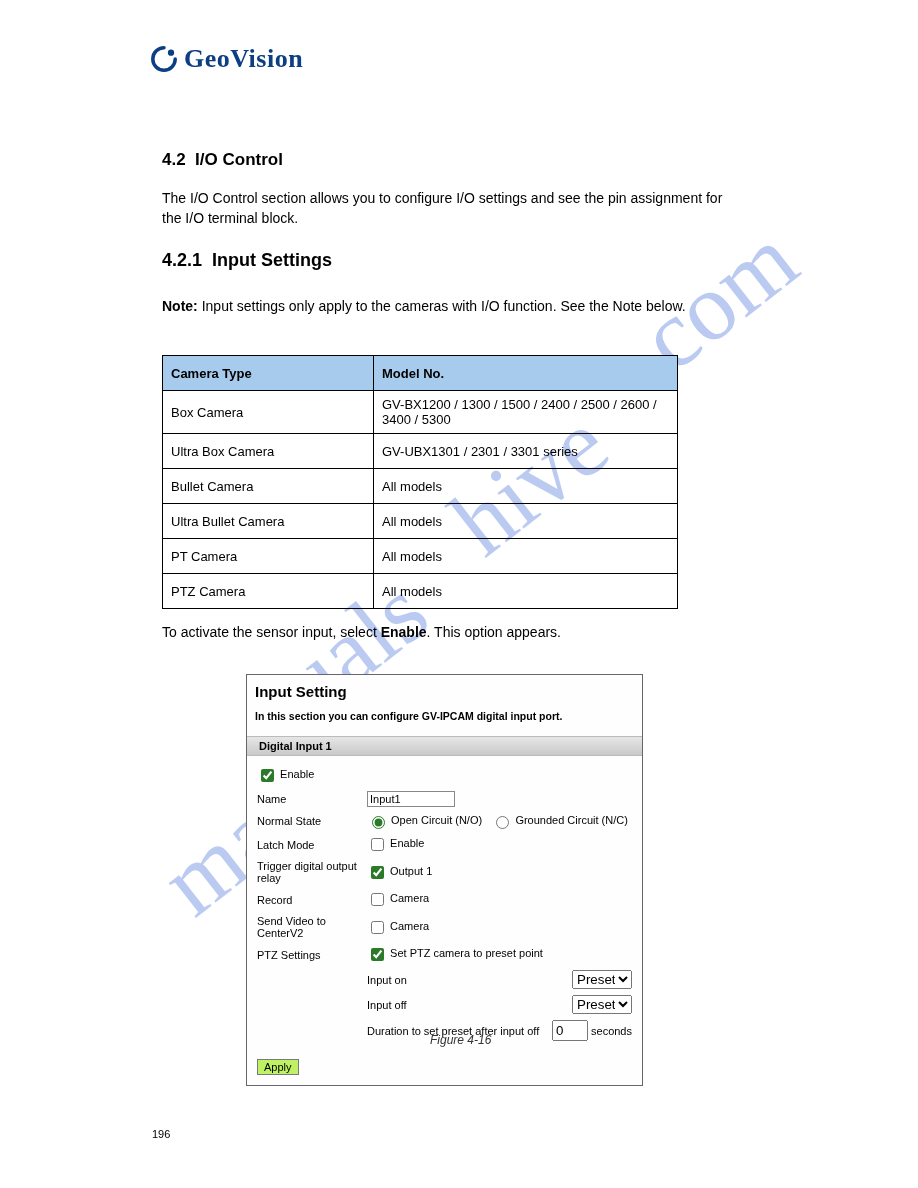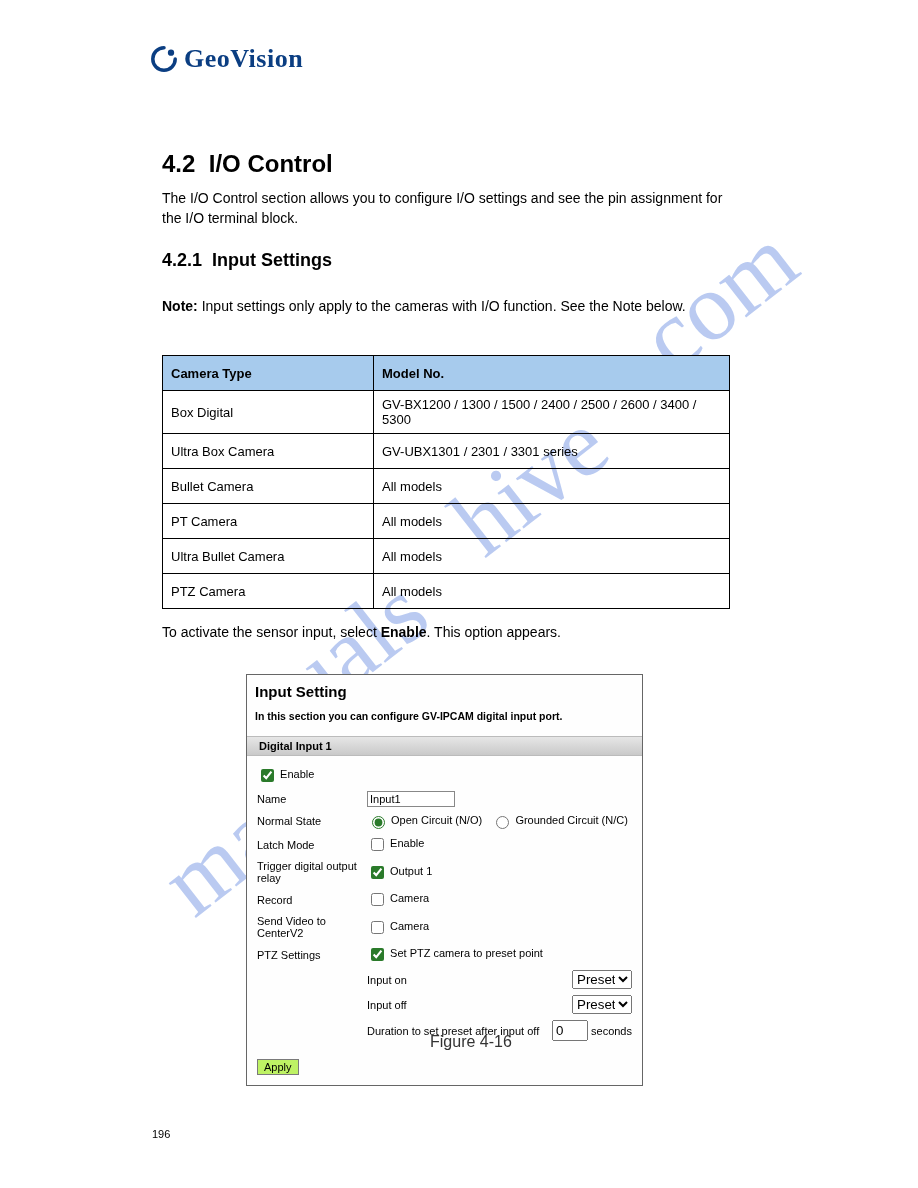--- a/index.html
+++ b/index.html
@@ -44,52 +44,53 @@
     font-size: 96px;
     color: #3b6bd8;
     opacity: 0.35;
     pointer-events: none;
     user-select: none;
     transform-origin: left top;
   }
 
   .section-title {
     position: absolute;
-    font-size: 24px;
+    font-size: 17px;
     font-weight: bold;
     color: #000;
   }
   .body-text {
     position: absolute;
     font-size: 14px;
     color: #000;
     line-height: 1.45;
   }
 
   .tbl {
     position: absolute;
     border-collapse: collapse;
-    width: 568px;
+    width: 516px;
   }
   .tbl th, .tbl td {
     border: 1px solid #000;
     padding: 6px 8px;
     font-size: 13px;
     text-align: left;
     vertical-align: middle;
     height: 22px;
   }
   .tbl th {
     background: #a7cbed;
     font-weight: bold;
   }
   .tbl td.col1 { width: 194px; }
   .figure-label {
     position: absolute;
-    font-size: 16px;
+    font-size: 12px;
+    font-style: italic;
     color: #333;
   }
 
   .input-panel {
     position: absolute;
     left: 246px;
     top: 674px;
     width: 395px;
     border: 1px solid #666;
     background: #fefefe;
@@ -204,37 +205,37 @@
 
   <table class="tbl" style="left:162px; top:355px;">
     <thead>
       <tr>
         <th class="col1">Camera Type</th>
         <th>Model No.</th>
       </tr>
     </thead>
     <tbody>
       <tr>
-          <td class="col1">Box Digital</td>
+          <td class="col1">Box Camera</td>
           <td>GV-BX1200 / 1300 / 1500 / 2400 / 2500 / 2600 / 3400 / 5300</td>
         </tr>
       <tr>
           <td class="col1">Ultra Box Camera</td>
           <td>GV-UBX1301 / 2301 / 3301 series</td>
         </tr>
       <tr>
           <td class="col1">Bullet Camera</td>
           <td>All models</td>
         </tr>
       <tr>
+          <td class="col1">Ultra Bullet Camera</td>
+          <td>All models</td>
+        </tr>
+      <tr>
           <td class="col1">PT Camera</td>
-          <td>All models</td>
-        </tr>
-      <tr>
-          <td class="col1">Ultra Bullet Camera</td>
           <td>All models</td>
         </tr>
       <tr>
           <td class="col1">PTZ Camera</td>
           <td>All models</td>
         </tr>
     </tbody>
   </table>
 
   <div class="body-text" style="left:162px; top:622px; width:570px;">

